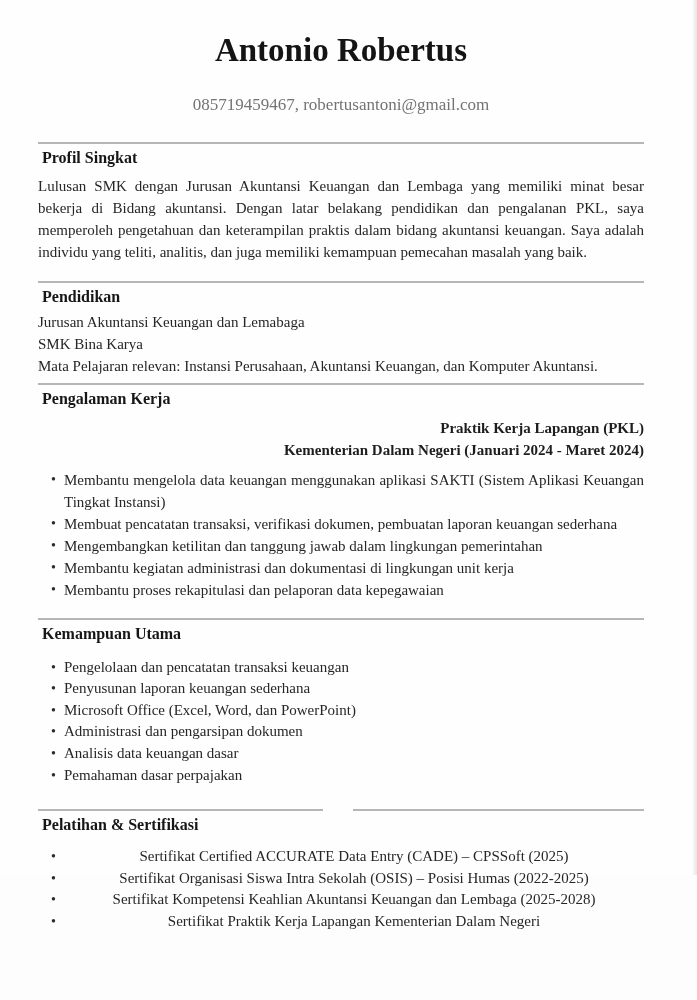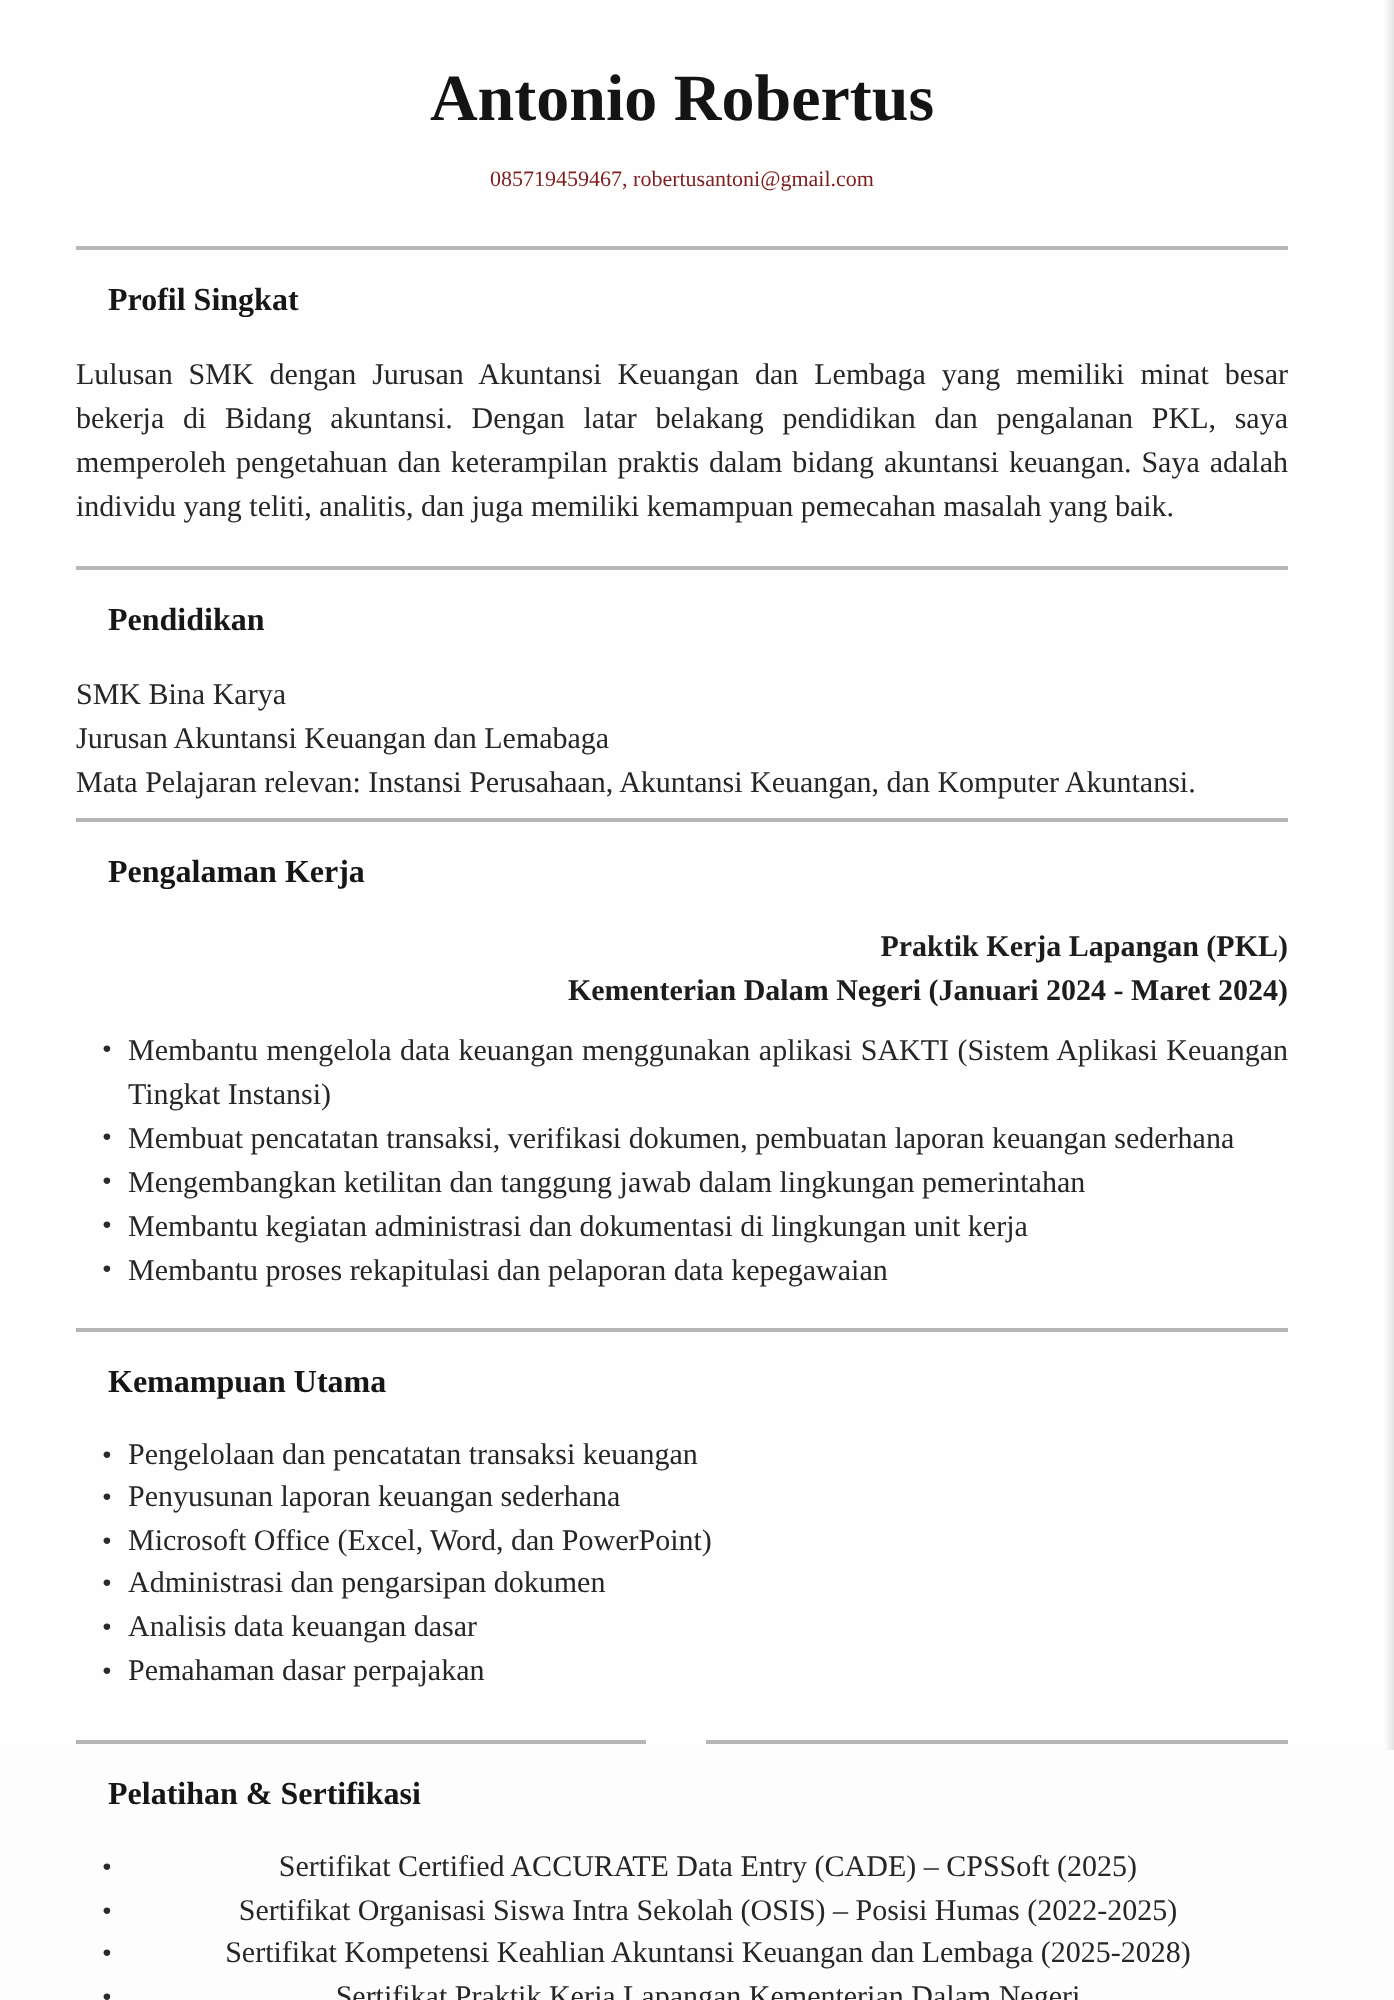--- a/index.html
+++ b/index.html
@@ -30,24 +30,24 @@
   .person-name {
     margin: 0;
     padding-top: 28px;
     text-align: center;
     font-size: 33px;
     font-weight: bold;
     line-height: 1.35;
     color: #141414;
   }
   .contact-line {
-    margin-top: 11px;
+    margin-top: 22px;
     text-align: center;
-    font-size: 11px;
-    color: #7f1d1d;
+    font-size: 17px;
+    color: #737373;
   }
   .divider {
     border: none;
     border-top: 2px solid #b6b6b6;
     margin: 0;
   }
   .divider-1 { margin-top: 27px; }
   .divider-2 { margin-top: 18px; }
   .divider-3 { margin-top: 6px; }
   .divider-4 { margin-top: 17px; }
@@ -56,21 +56,21 @@
     display: flex;
     justify-content: space-between;
   }
   .divider-split .seg {
     border-top: 2px solid #b6b6b6;
     height: 0;
   }
   .divider-split .seg-left  { width: 47%; }
   .divider-split .seg-right { width: 48%; }
   h2.section-heading {
-    margin: 16px;
+    margin: 4px;
     font-size: 16px;
     font-weight: bold;
     line-height: 1.25;
     color: #161616;
   }
   .mt-heading-lg { margin-top: 23px; }
   .mt-heading-md { margin-top: 20px; }
   .mt-heading-sm { margin-top: 11px; }
   .mt-heading-cert { margin-top: 18px; }
   .body-text {
@@ -131,22 +131,22 @@
   <section>
     <h2 class="section-heading mt-heading-lg">Profil Singkat</h2>
     <p class="summary body-text">Lulusan SMK dengan Jurusan Akuntansi Keuangan dan Lembaga yang memiliki minat besar bekerja di Bidang akuntansi. Dengan latar belakang pendidikan dan pengalanan PKL, saya memperoleh pengetahuan dan keterampilan praktis dalam bidang akuntansi keuangan. Saya adalah individu yang teliti, analitis, dan juga memiliki kemampuan pemecahan masalah yang baik.</p>
   </section>
 
   <hr class="divider divider-2">
 
   <section>
     <h2 class="section-heading mt-heading-sm">Pendidikan</h2>
     <div class="edu-lines body-text">
+      <span class="edu-line">Jurusan Akuntansi Keuangan dan Lemabaga</span>
       <span class="edu-line">SMK Bina Karya</span>
-      <span class="edu-line">Jurusan Akuntansi Keuangan dan Lemabaga</span>
       <span class="edu-line">Mata Pelajaran relevan: Instansi Perusahaan, Akuntansi Keuangan, dan Komputer Akuntansi.</span>
     </div>
   </section>
 
   <hr class="divider divider-3">
 
   <section>
     <h2 class="section-heading mt-heading-md">Pengalaman Kerja</h2>
     <div class="body-text bold-line exp-role">Praktik Kerja Lapangan (PKL)</div>
     <div class="body-text bold-line">Kementerian Dalam Negeri (Januari 2024 - Maret 2024)</div>

